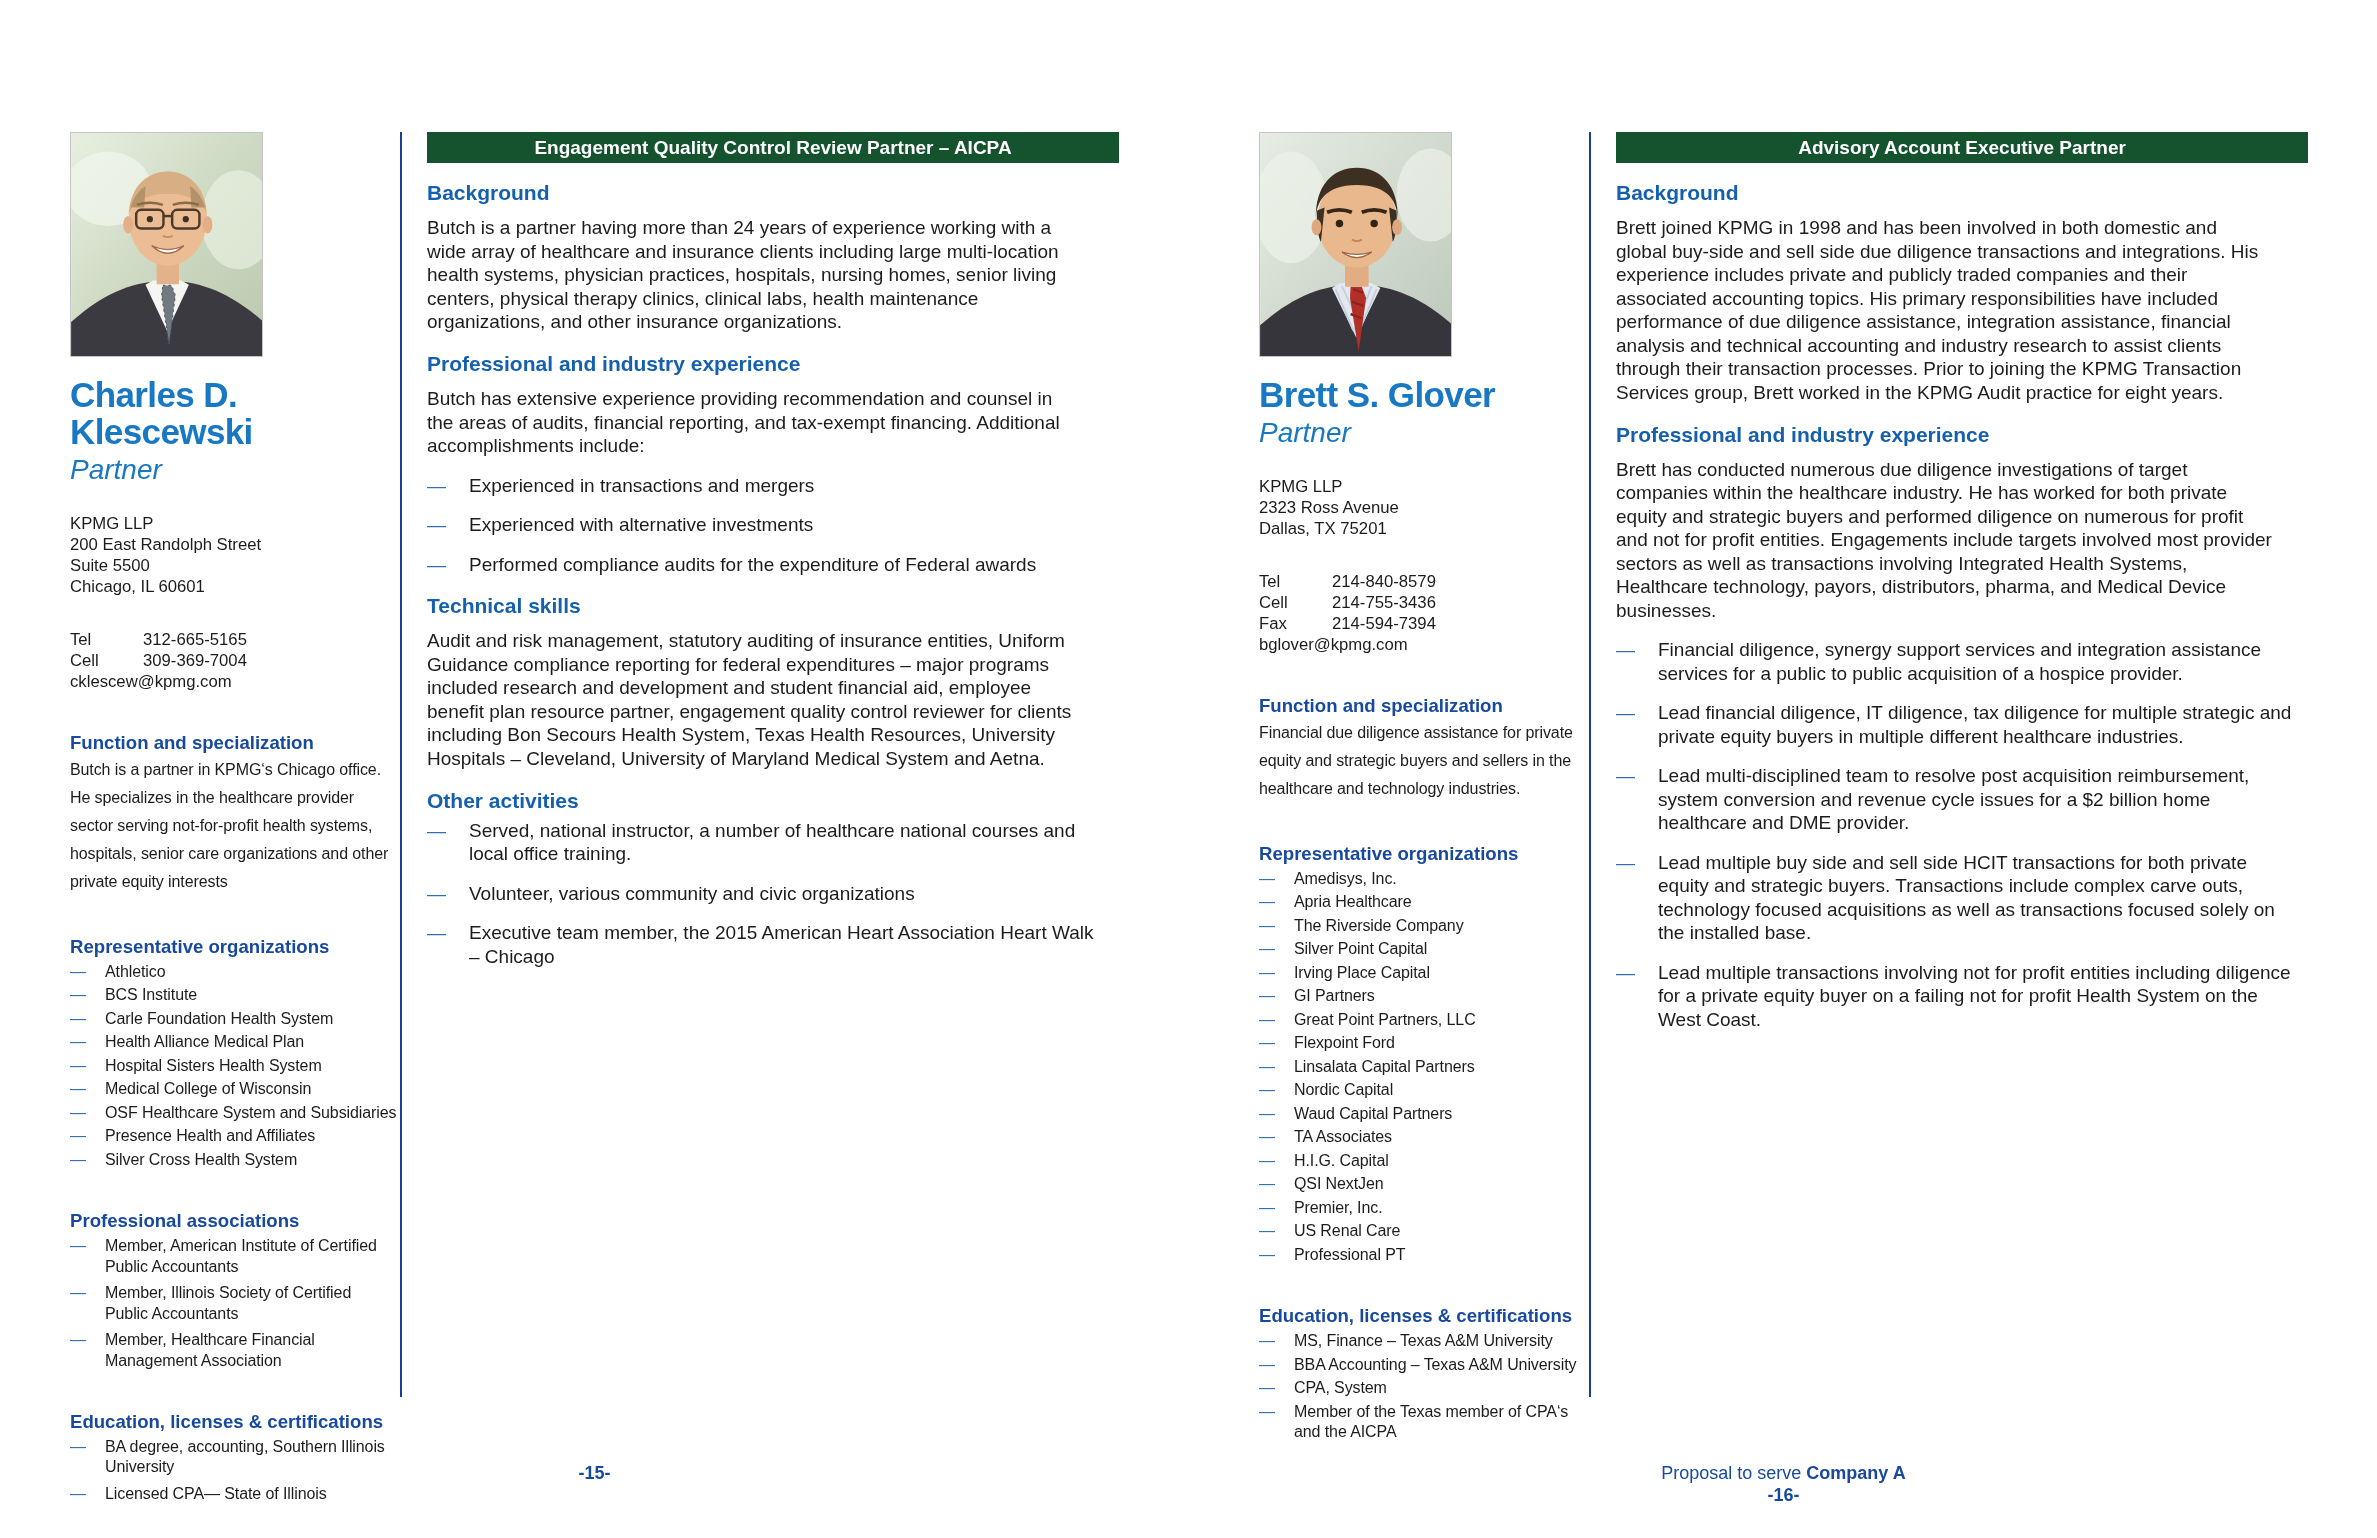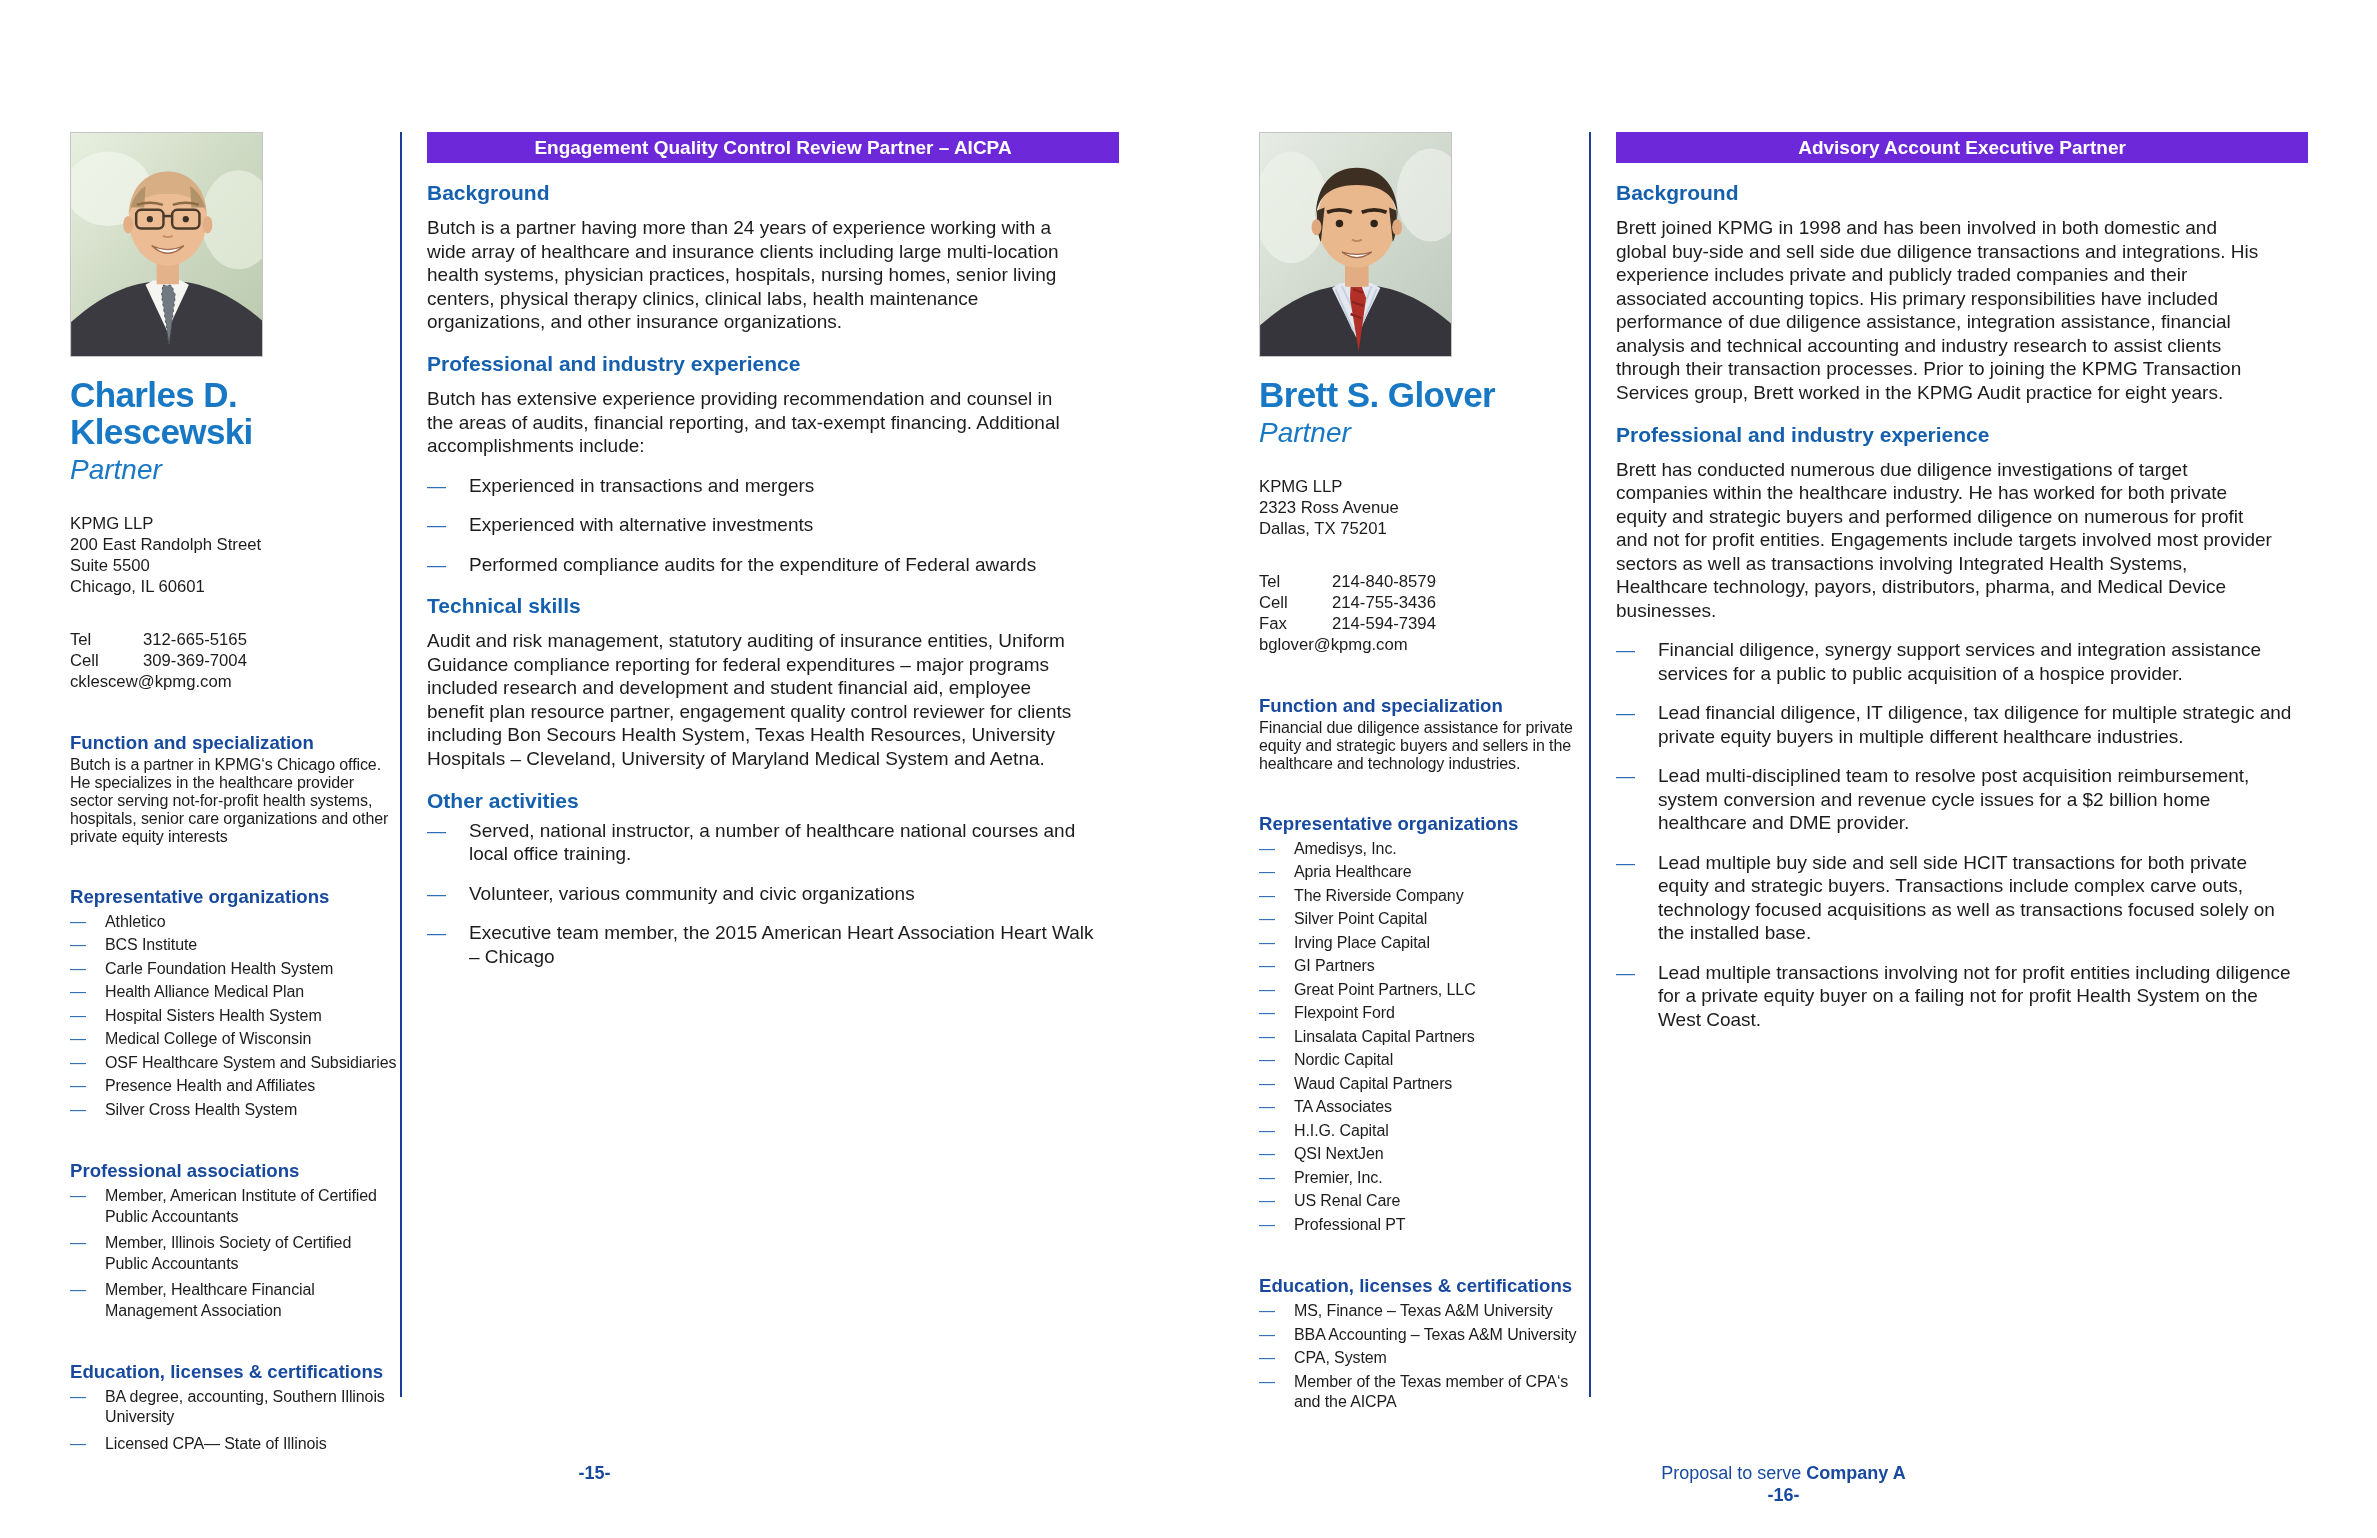--- a/index.html
+++ b/index.html
@@ -15,31 +15,31 @@
   .photo{width:193px;height:225px;border:0.6px solid #c4c4c4;box-sizing:border-box;overflow:hidden;}
   .photo svg{display:block;}
   .person-name{margin-top:18.6px;font-size:35px;line-height:37px;font-weight:bold;
                color:#1878C4;letter-spacing:-0.6px;}
   .person-title{margin-top:4px;font-size:28px;font-style:italic;color:#1878C4;}
   .addr{margin-top:27px;font-size:16.7px;line-height:21px;color:#1c1c1c;}
   .contact{margin-top:32px;font-size:16.7px;line-height:21px;color:#1c1c1c;}
   .crow{display:flex;}
   .crow .lbl{width:73px;flex:none;}
   .h-side{margin-top:40px;font-size:18.6px;font-weight:bold;color:#17499E;line-height:21px;}
-  .body-side{margin-top:3.1px;font-size:16px;line-height:18px;letter-spacing:-0.1px;color:#1c1c1c;}
+  .body-side{margin-top:3.1px;font-size:16px;line-height:28px;letter-spacing:-0.1px;color:#1c1c1c;}
   .list-side{margin-top:5px;}
   .li-side{display:flex;font-size:16px;line-height:20.4px;letter-spacing:-0.1px;
            color:#1c1c1c;margin-bottom:3.1px;}
   .li-side .dash{width:35px;flex:none;color:#2f6db8;}
   .li-side .txt{flex:1;}
   .li-side.sp{margin-bottom:6.2px;}
 
   
   .main{position:absolute;left:427px;top:132px;width:692px;}
-  .banner{height:31px;background:#6d28d9;color:#ffffff;font-size:19px;font-weight:bold;
+  .banner{height:31px;background:#14532d;color:#ffffff;font-size:19px;font-weight:bold;
           text-align:center;line-height:31px;}
   .h-main{margin-top:17.3px;font-size:21px;font-weight:bold;color:#1560AE;line-height:25px;}
   .p-main{margin-top:11px;font-size:19px;line-height:23.5px;color:#1c1c1c;width:656px;}
   .li-main{display:flex;font-size:19px;line-height:23.5px;color:#1c1c1c;
            margin-top:16px;width:681px;}
   .li-main .dash{width:42px;flex:none;color:#2f6db8;}
   .li-main .txt{flex:1;}
   .gap{margin-top:16px;}
 
   

